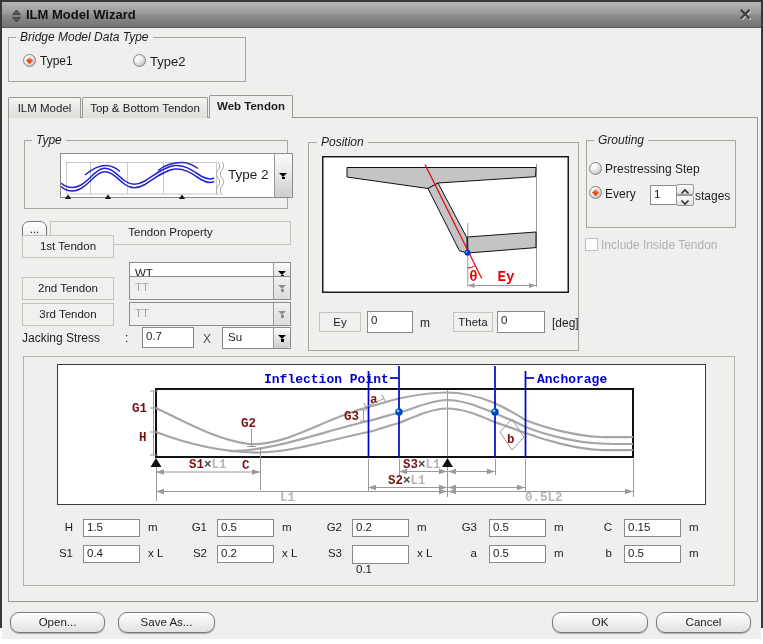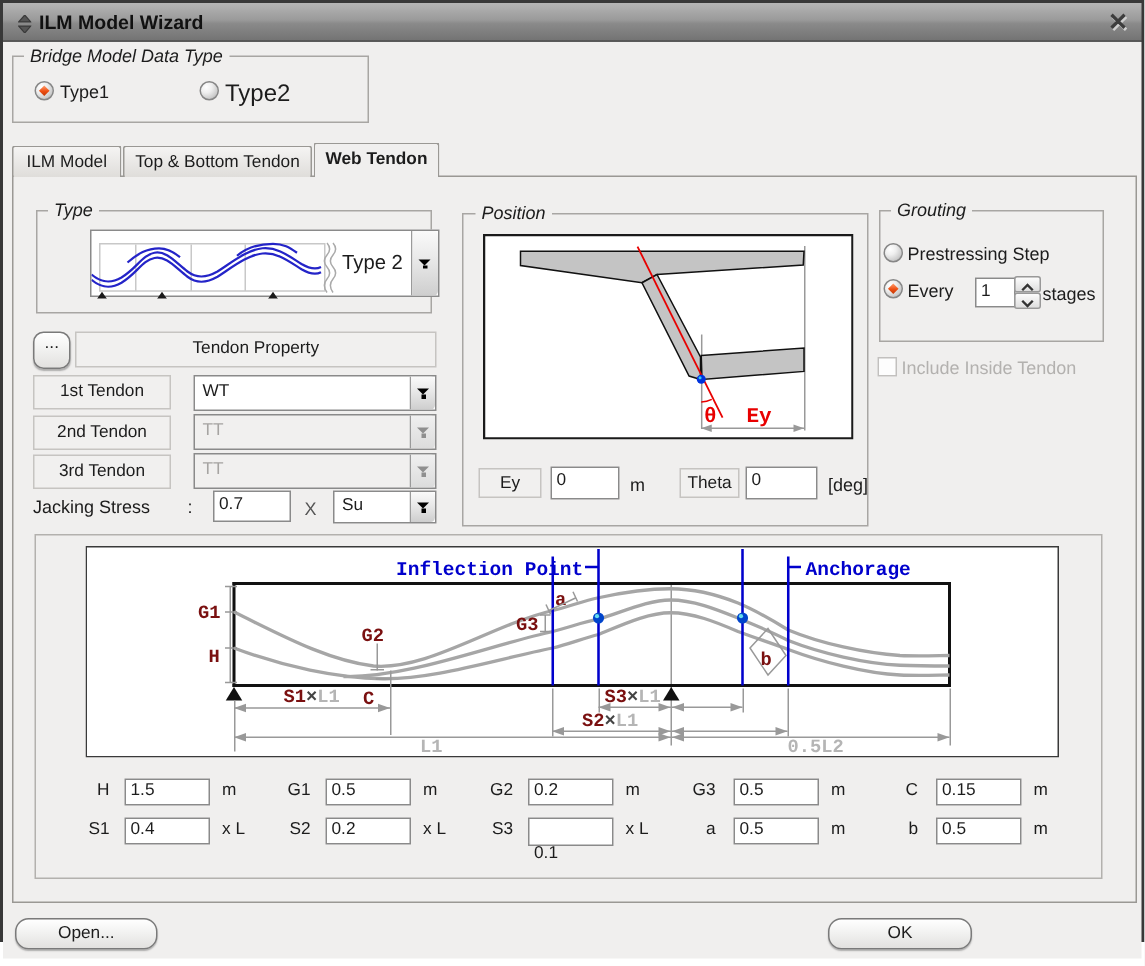--- a/index.html
+++ b/index.html
@@ -66,21 +66,21 @@
     <div id="closex">✕</div>
   </div>
   <div id="client" class="abs"></div>
 
   <div class="abs grp" style="left:8px;top:37px;width:238px;height:45px;">
     <div class="grplabel" style="left:7px;">Bridge Model Data Type</div>
   </div>
   <div class="radio on" style="left:23px;top:54px;"></div>
   <div class="abs" style="left:40px;top:54px;font-size:12px;">Type1</div>
   <div class="radio" style="left:133px;top:54px;"></div>
-  <div class="abs" style="left:150px;top:54px;font-size:16px;">Type2</div>
+  <div class="abs" style="left:150px;top:54px;font-size:13px;">Type2</div>
 
   <div id="page" class="abs"></div>
   <div class="tab" style="left:8px;width:73px;">ILM Model</div>
   <div class="tab" style="left:82px;width:126px;">Top &amp; Bottom Tendon</div>
   <div class="tab active" style="left:209px;width:84px;">Web Tendon</div>
 
   <div class="abs grp" style="left:24px;top:140px;width:264px;height:69px;">
     <div class="grplabel" style="left:7px;">Type</div>
   </div>
   <div class="combo" style="left:60px;top:153px;width:233px;height:45px;">
@@ -102,22 +102,22 @@
       </g>
       <path d="M157 8 q3.5 4 0 8 q-3.5 4 0 8 q3.5 4 0 8 q-3.5 4 0 9" stroke="#aaaaaa" fill="none"></path>
       <path d="M161 8 q3.5 4 0 8 q-3.5 4 0 8 q3.5 4 0 8 q-3.5 4 0 9" stroke="#aaaaaa" fill="none"></path>
     </svg>
     <div class="abs" style="left:167px;top:13px;font-size:13.5px;">Type 2</div>
   </div>
 
   <div class="pbtn" style="left:22px;top:221px;width:25px;height:25px;border-radius:7px;padding-top:1px;">...</div>
   <div class="lblbox" style="left:50px;top:221px;width:241px;height:24px;padding-top:4px;">Tendon Property</div>
 
-  <div class="lblbox" style="left:22px;top:250px;width:92px;height:23px;padding-top:4px;">1st Tendon</div>
-  <div class="combo" style="left:129px;top:250px;width:162px;height:24px;">
+  <div class="lblbox" style="left:22px;top:235px;width:92px;height:23px;padding-top:4px;">1st Tendon</div>
+  <div class="combo" style="left:129px;top:262px;width:162px;height:24px;">
       <div class="val">WT</div>
       <div class="btn"></div>
     </div>
   <div class="lblbox" style="left:22px;top:277px;width:92px;height:23px;padding-top:4px;">2nd Tendon</div>
   <div class="combo dis" style="left:129px;top:276px;width:162px;height:24px;">
       <div class="val">TT</div>
       <div class="btn"></div>
     </div>
   <div class="lblbox" style="left:22px;top:303px;width:92px;height:23px;padding-top:4px;">3rd Tendon</div>
   <div class="combo dis" style="left:129px;top:302px;width:162px;height:24px;">
@@ -321,14 +321,16 @@
   <div class="inp" style="left:352px;top:545px;width:57px;height:18px;padding-top:17px;">0.1</div>
   <div class="cell" style="left:417px;top:547px;">x L</div>
   <div class="cell" style="left:453px;top:547px;width:24px;text-align:right;">a</div>
   <div class="inp" style="left:489px;top:545px;width:57px;height:18px;padding-top:1px;">0.5</div>
   <div class="cell" style="left:554px;top:547px;">m</div>
   <div class="cell" style="left:592px;top:547px;width:20px;text-align:right;">b</div>
   <div class="inp" style="left:624px;top:545px;width:57px;height:18px;padding-top:1px;">0.5</div>
   <div class="cell" style="left:689px;top:547px;">m</div>
 
   <div class="pbtn" style="left:10px;top:612px;width:95px;">Open...</div>
+  <div class="pbtn" style="left:118px;top:612px;width:97px;">Save As...</div>
   <div class="pbtn" style="left:552px;top:612px;width:96px;">OK</div>
+  <div class="pbtn" style="left:656px;top:612px;width:95px;">Cancel</div>
 </div>
 
 </body></html>

